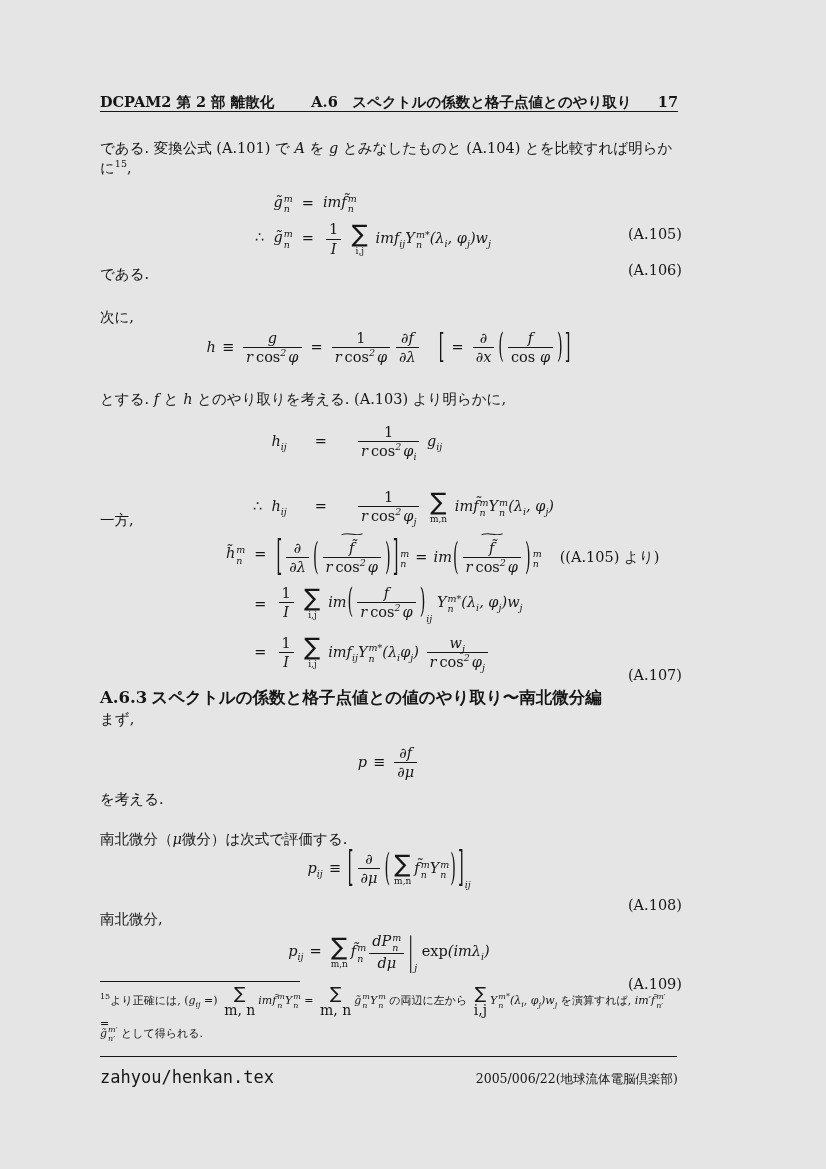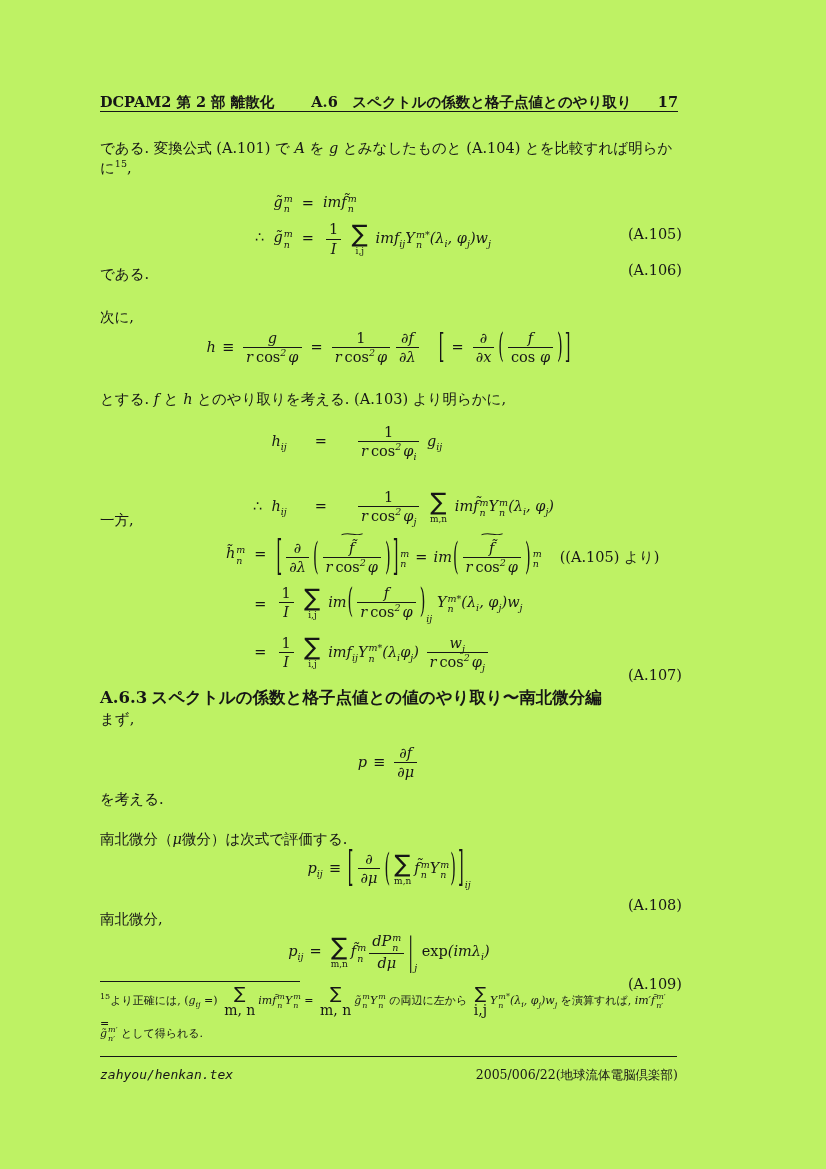--- a/index.html
+++ b/index.html
@@ -1,16 +1,16 @@
 <!DOCTYPE html>
 <html><head>
 <meta charset="utf-8">
 <style>
   html,body{margin:0;padding:0;background:#ffffff;}
-  .page{position:relative;width:826px;height:1169px;background:#bef264;color:#161616;
+  .page{position:relative;width:826px;height:1169px;background:#e5e5e5;color:#161616;
         font-family:"DejaVu Serif","Liberation Serif",serif;font-size:14.5px;line-height:1.35;}
   .row{position:absolute;left:100px;width:578px;}
   .ctr{text-align:center;}
   .b{font-weight:bold;}
   .rule{position:absolute;left:100px;width:578px;border-top:1px solid #161616;height:0;}
   .hdr{display:flex;align-items:baseline;}
   .hc{margin-left:auto;}
   .hp{margin-left:26px;}
   .it{font-style:italic;}
   .rm{font-style:normal;}
@@ -40,21 +40,21 @@
   .tag{position:absolute;right:144px;font-style:normal;margin-top:28px;}
   .note{font-style:normal;margin-left:18px;}
   .rel{margin:0 6px;}
   .csp{margin-left:3px;font-style:normal;}
   .psp{margin-left:2px;}
   .sec{position:absolute;left:100px;display:flex;font-weight:bold;font-size:16.5px;}
   .sec .st{margin-left:4px;}
   .fnt{font-size:11px;}
   .fnt .ss{font-size:8px;vertical-align:-0.5em;}
   .fnt sub,.fnt sup{font-size:8px;}
-  .mono{font-family:"DejaVu Sans Mono","Liberation Mono",monospace;font-size:13px;font-style:italic;}
+  .mono{font-family:"DejaVu Sans Mono","Liberation Mono",monospace;font-size:17px;}
   .ftr{font-size:12.5px;}
   .foot{position:absolute;left:100px;width:578px;display:flex;justify-content:space-between;align-items:baseline;}
 </style>
 </head>
 <body>
 
 <div class="page">
 
   <div class="row hdr b" style="top:92px;">
     <span>DCPAM2 第 2 部 離散化</span>

